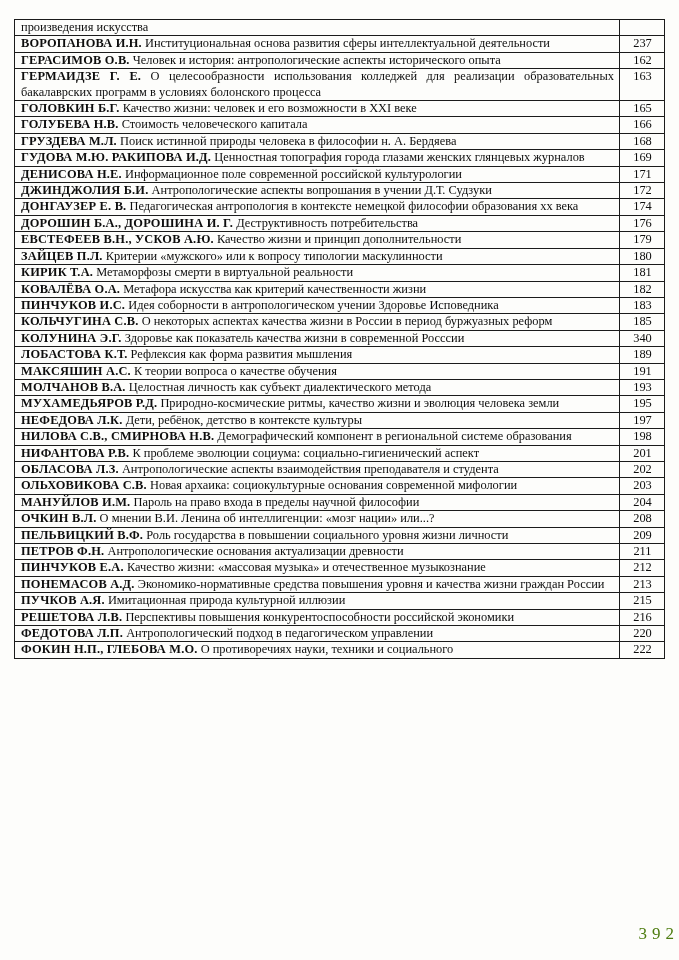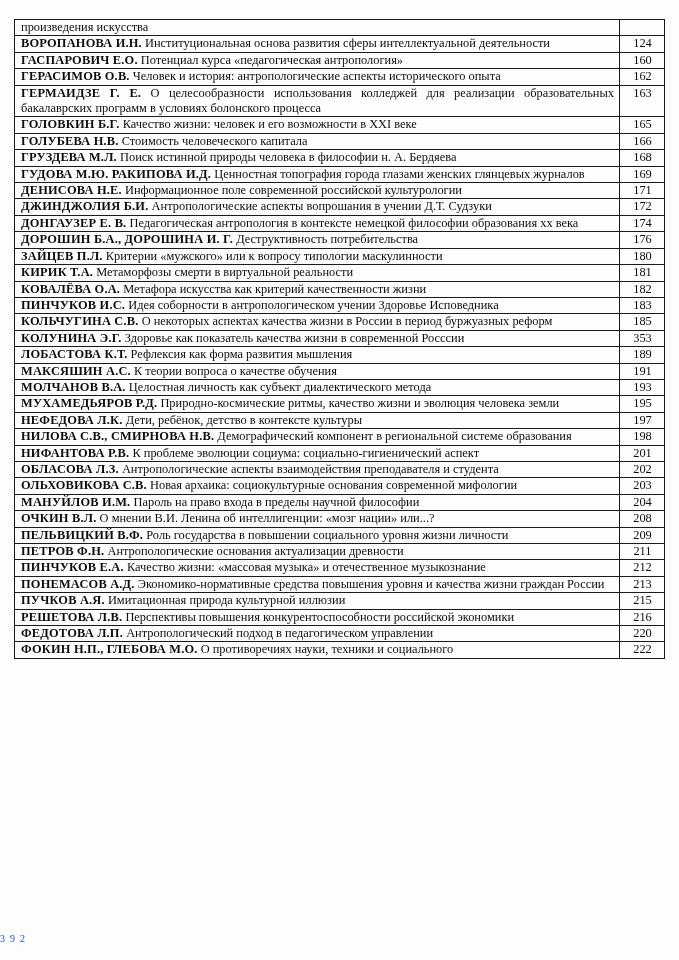--- a/index.html
+++ b/index.html
@@ -42,43 +42,39 @@
     width: 33px;
     text-align: center;
     padding: 0 2px;
     font-size: 12.4px;
   }
   .footer {
     position: absolute;
     left: 0;
     bottom: 16px;
     width: 100%;
-    text-align: left;
-    font-size: 10px;
+    text-align: right;
+    font-size: 17px;
     letter-spacing: 5px;
-    color: #1d4ed8;
+    color: #4d7c0f;
   }
 </style>
 </head>
 <body>
 
 <div class="page">
   <table class="toc">
     <tbody>
         <tr>
           <td class="entry"><span>произведения искусства</span></td>
           <td class="pagecol"></td>
         </tr>
         <tr>
           <td class="entry"><span class="author">ВОРОПАНОВА И.Н.</span> <span>Институциональная основа развития сферы интеллектуальной деятельности</span></td>
-          <td class="pagecol">124</td>
-        </tr>
-        <tr>
-          <td class="entry"><span class="author">ГАСПАРОВИЧ Е.О.</span> <span>Потенциал курса «педагогическая антропология»</span></td>
-          <td class="pagecol">160</td>
+          <td class="pagecol">237</td>
         </tr>
         <tr>
           <td class="entry"><span class="author">ГЕРАСИМОВ О.В.</span> <span>Человек и история: антропологические аспекты исторического опыта</span></td>
           <td class="pagecol">162</td>
         </tr>
         <tr>
           <td class="entry"><span class="author">ГЕРМАИДЗЕ Г. Е.</span> <span>О целесообразности использования колледжей для реализации образовательных бакалаврских программ в условиях болонского процесса</span></td>
           <td class="pagecol">163</td>
         </tr>
         <tr>
@@ -107,20 +103,24 @@
         </tr>
         <tr>
           <td class="entry"><span class="author">ДОНГАУЗЕР Е. В.</span> <span>Педагогическая антропология в контексте немецкой философии образования xx века</span></td>
           <td class="pagecol">174</td>
         </tr>
         <tr>
           <td class="entry"><span class="author">ДОРОШИН Б.А., ДОРОШИНА И. Г.</span> <span>Деструктивность потребительства</span></td>
           <td class="pagecol">176</td>
         </tr>
         <tr>
+          <td class="entry"><span class="author">ЕВСТЕФЕЕВ В.Н., УСКОВ А.Ю.</span> <span>Качество жизни и принцип дополнительности</span></td>
+          <td class="pagecol">179</td>
+        </tr>
+        <tr>
           <td class="entry"><span class="author">ЗАЙЦЕВ П.Л.</span> <span>Критерии «мужского» или к вопросу типологии маскулинности</span></td>
           <td class="pagecol">180</td>
         </tr>
         <tr>
           <td class="entry"><span class="author">КИРИК Т.А.</span> <span>Метаморфозы смерти в виртуальной реальности</span></td>
           <td class="pagecol">181</td>
         </tr>
         <tr>
           <td class="entry"><span class="author">КОВАЛЁВА О.А.</span> <span>Метафора искусства как критерий качественности жизни</span></td>
           <td class="pagecol">182</td>
@@ -128,21 +128,21 @@
         <tr>
           <td class="entry"><span class="author">ПИНЧУКОВ И.С.</span> <span>Идея соборности в антропологическом учении Здоровье Исповедника</span></td>
           <td class="pagecol">183</td>
         </tr>
         <tr>
           <td class="entry"><span class="author">КОЛЬЧУГИНА С.В.</span> <span>О некоторых аспектах качества жизни в России в период буржуазных реформ</span></td>
           <td class="pagecol">185</td>
         </tr>
         <tr>
           <td class="entry"><span class="author">КОЛУНИНА Э.Г.</span> <span>Здоровье как показатель качества жизни в современной Росссии</span></td>
-          <td class="pagecol">353</td>
+          <td class="pagecol">340</td>
         </tr>
         <tr>
           <td class="entry"><span class="author">ЛОБАСТОВА К.Т.</span> <span>Рефлексия как форма развития мышления</span></td>
           <td class="pagecol">189</td>
         </tr>
         <tr>
           <td class="entry"><span class="author">МАКСЯШИН А.С.</span> <span>К теории вопроса о качестве обучения</span></td>
           <td class="pagecol">191</td>
         </tr>
         <tr>

